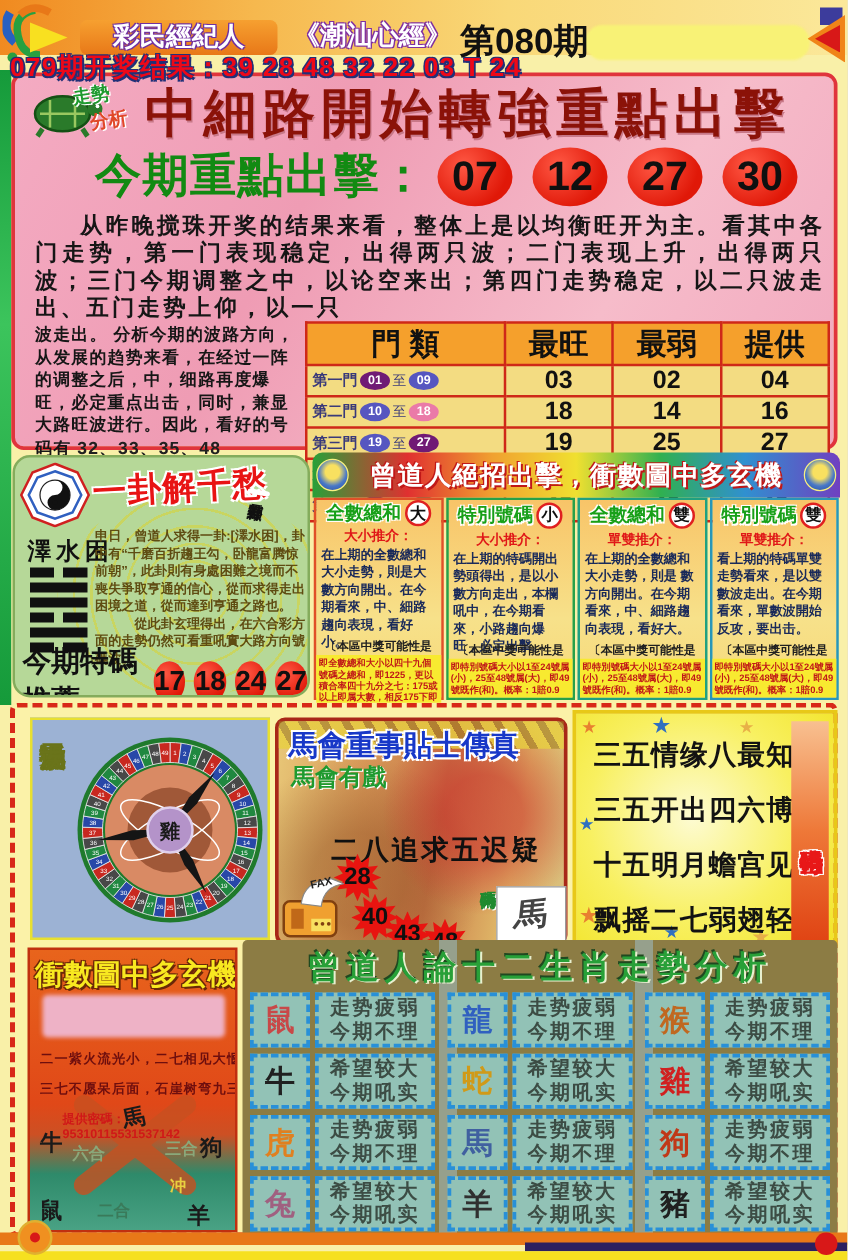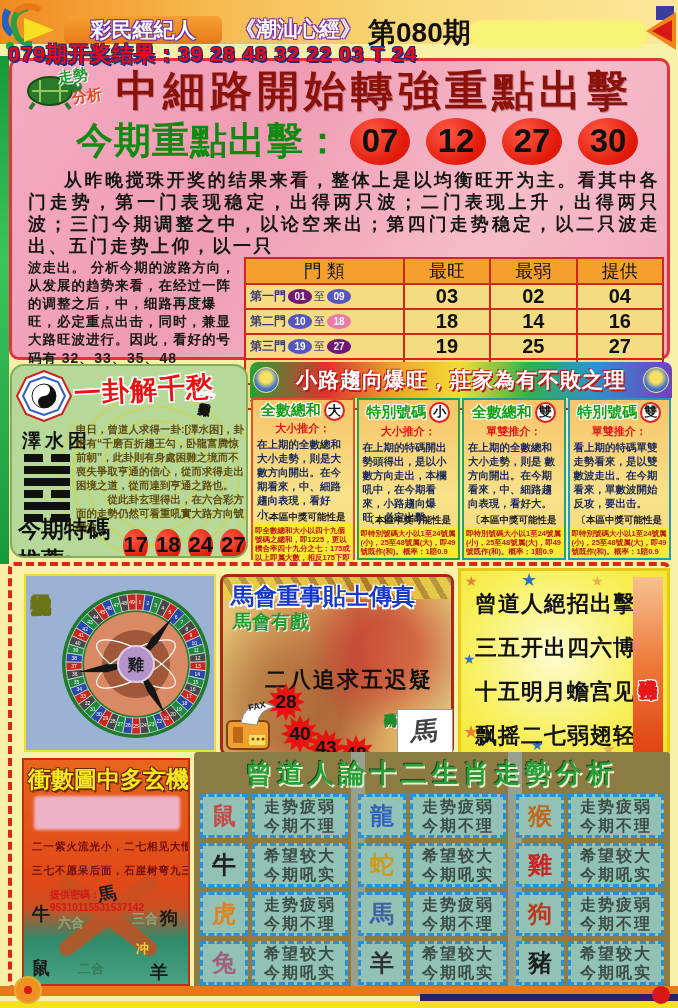--- a/index.html
+++ b/index.html
@@ -48,21 +48,21 @@
   .focus-balls { display:flex; gap:16px; margin-left:8px; }
   .ball { width:60px; height:47px; border-radius:50%; background:radial-gradient(circle at 35% 30%,#ff5844,#e01808 70%);
     color:#101010; font-size:33px; font-weight:900; display:flex; align-items:center; justify-content:center; }
   .para1 { position:absolute; left:16px; top:108px; width:632px; font-size:18px; font-weight:700; color:#161616;
     line-height:22px; letter-spacing:2.5px; text-align:justify; text-indent:2em; }
   .bottom-row { position:absolute; left:10px; top:196px; width:644px; height:100px; display:flex; }
   .left-col { width:222px; font-size:13.5px; font-weight:900; color:#161616; line-height:18px; letter-spacing:1px; padding:2px 4px 0 6px; }
   .lucky-numbers { font-weight:700; font-size:14px; color:#202020; }
   .signature { display:block; margin-top:4px; font-size:15px; color:#4a5a8a; transform:skewX(-8deg); font-weight:700; }
   .door-table { width:420px; border-collapse:collapse; border:2px solid #cf2818; height:98px; }
-  .door-table th { background:#f5a02c; color:#111; font-size:18px; font-weight:400; border:2px solid #cf2818; padding:0; height:22px; }
+  .door-table th { background:#f5a02c; color:#111; font-size:24px; font-weight:700; border:2px solid #cf2818; padding:0; height:22px; }
   .door-table td { background:#f3dc82; border:2px solid #cf2818; padding:0; text-align:center; }
   .door-cell { width:158px; }
   .door-inner { display:flex; align-items:center; justify-content:flex-start; gap:2px; padding-left:4px; }
   .door-name { font-size:12px; font-weight:700; color:#3a3a7a; }
   .zhi { font-size:11px; color:#3a3a7a; }
   .oval { display:inline-flex; align-items:center; justify-content:center; width:24px; height:15px; border-radius:50%;
     color:#fff; font-size:10px; font-weight:700; }
   .c-salmon { background:#701a75; } .c-blue { background:#5656c0; } .c-green { background:#22a058; } .c-pink { background:#ea7aa8; }
   .num { font-size:20px; font-weight:900; color:#111; width:86px; }
 
@@ -356,21 +356,21 @@
       <span class="sball">17</span>
       <span class="sball">18</span>
       <span class="sball">24</span>
       <span class="sball">27</span>
     </div>
   </div>
 
   <div class="zeng-panel">
     <div class="rainbow-banner">
       <span class="coin-icon left"></span>
-      <span class="txt">小路趨向爆旺，莊家為有不敗之理</span>
+      <span class="txt">曾道人絕招出擊，衝數圖中多玄機</span>
       <span class="coin-icon right"></span>
     </div>
     <div class="zeng-cols">
       <div class="zcol b1">
         <div class="zhead">
             <span class="h">全數總和</span>
           <span class="zcircle">大</span>
           </div>
         <div class="zsub">大小推介：</div>
         <div class="zbody">在上期的全數總和大小走勢，則是大數方向開出。在今期看來，中、細路趨向表現，看好小。</div>
@@ -551,21 +551,21 @@
     </div>
 
     <div class="poem-panel">
       <span class="star" style="left:4px;top:2px;color:#e88030;">★</span>
       <span class="star" style="left:60px;top:-2px;color:#3070c0;font-size:18px;">★</span>
       <span class="star" style="left:130px;top:2px;color:#e8b048;">★</span>
       <span class="star" style="left:2px;top:80px;color:#3070c0;">★</span>
       <span class="star" style="left:2px;top:150px;color:#e88030;font-size:18px;">★</span>
       <span class="star" style="left:70px;top:166px;color:#3070c0;">★</span>
       <span class="star" style="left:140px;top:168px;color:#e8b048;font-size:17px;">★</span>
-      <div class="poem-verse" style="top:18px;">曾道人絕招出擊</div>
+      <div class="poem-verse" style="top:18px;">三五情缘八最知</div>
       <div class="poem-verse" style="top:62px;">三五开出四六博</div>
       <div class="poem-verse" style="top:106px;">十五明月蟾宫见</div>
       <div class="poem-verse" style="top:150px;">飘摇二七弱翅轻</div>
       <div class="poem-side">
         <div class="txt">猜生肖特码诗</div>
       </div>
     </div>
 
     <div class="mystic-panel">
       <div class="mystic-x"></div>

